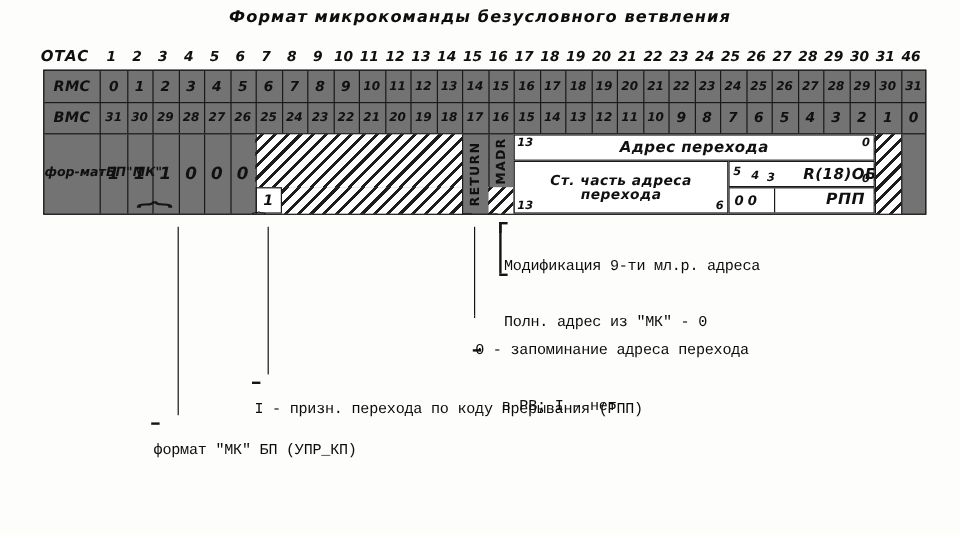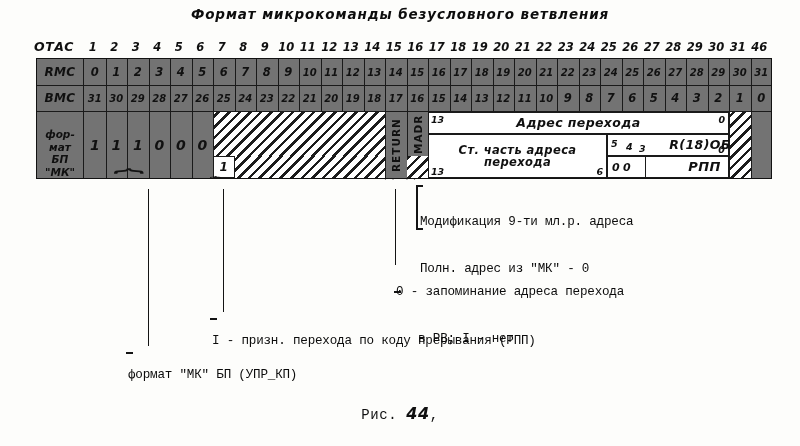--- a/index.html
+++ b/index.html
@@ -81,21 +81,21 @@
     font-family:"DejaVu Sans", sans-serif;
     font-style:italic;font-weight:700;
     font-size:11.5px;
     color:#111;
   }
   .cell.small{font-size:10px;}
 
   
   #fmtlabel{
     position:absolute;left:0;top:0;width:46px;height:67px;
-    display:flex;flex-direction:column;align-items:center;justify-content:flex-end;
+    display:flex;flex-direction:row;align-items:center;justify-content:space-between;
     font-family:"DejaVu Sans", sans-serif;
     font-style:italic;font-weight:700;
     font-size:10.5px;line-height:12.5px;
     text-align:center;
   }
 
   
   .hatch{
     position:absolute;
     background:repeating-linear-gradient(
@@ -402,15 +402,14 @@
 
   <div class="note" id="note-interrupt" style="left:212px;top:303px">
     <div>I - призн. перехода по коду прерывания (РПП)</div>
   </div>
 
   <div class="note" id="note-format" style="left:128px;top:337px">
     <div>формат "МК" БП (УПР_КП)</div>
   </div>
 
 
-  <div id="caption"><span>Рис. </span><span class="hand">44</span><span>,</span></div>
 
 </div>
 
 </body></html>

